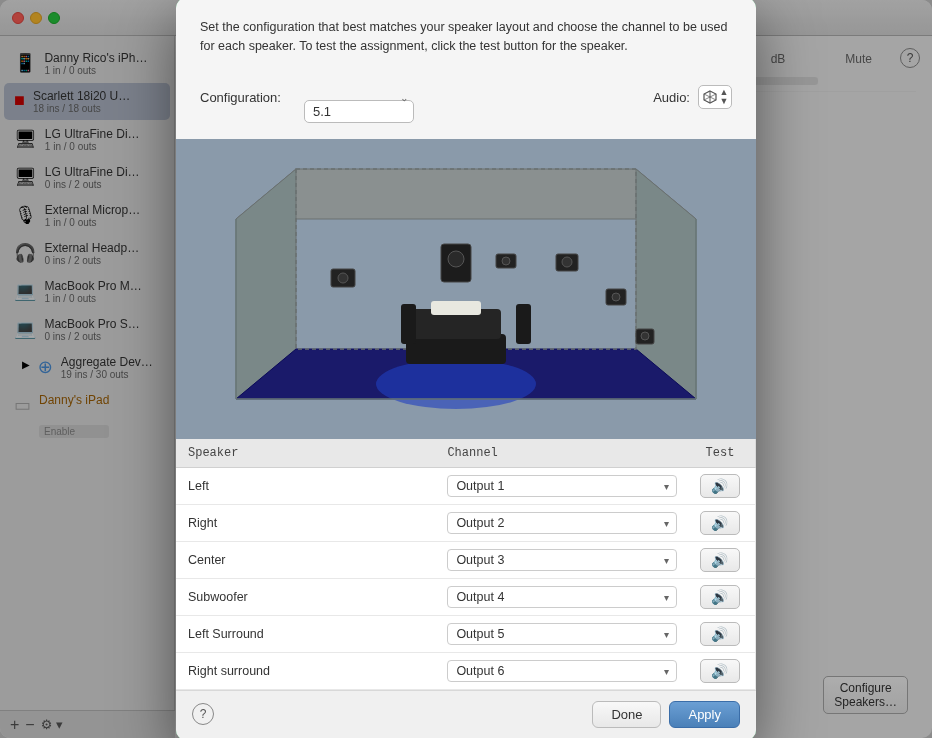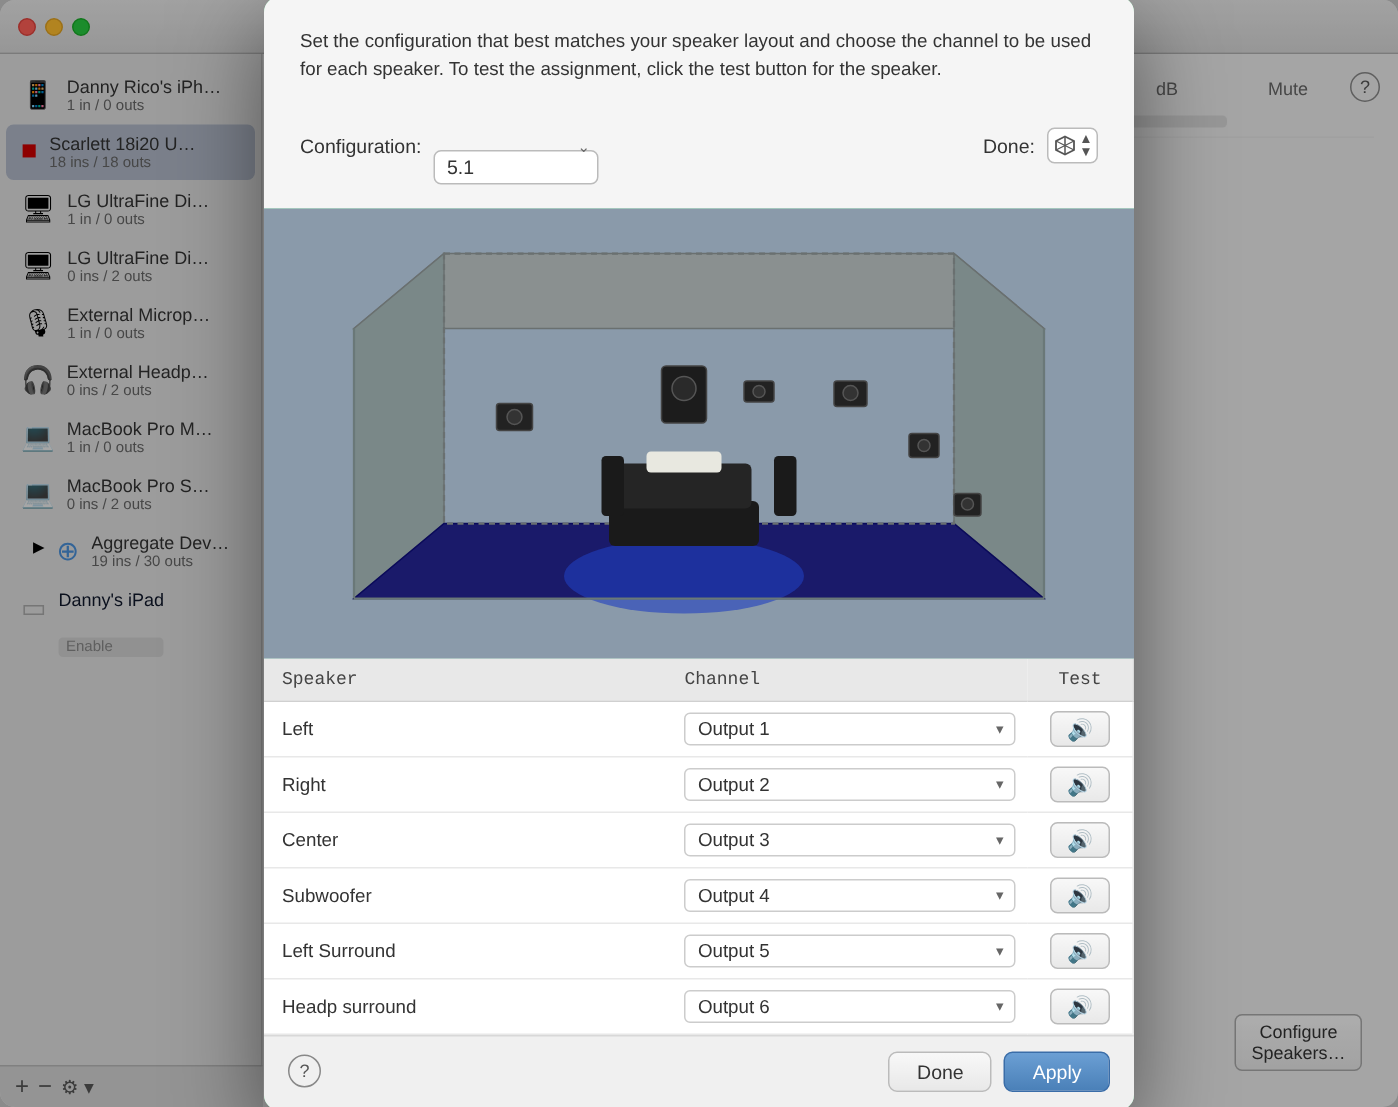--- a/index.html
+++ b/index.html
@@ -198,21 +198,21 @@
     .modal-config-row {
       display: flex;
       align-items: center;
       justify-content: space-between;
       margin-bottom: 0;
     }
 
     .config-left {
       display: flex;
       align-items: center;
-      gap: 8px;
+      gap: 23px;
     }
 
     .config-label {
       font-size: 13px;
       color: #333;
       font-weight: 500;
     }
 
     .config-select {
       background: white;
@@ -492,21 +492,21 @@
         <span class="sidebar-item-icon" style="color:#4a90d9;font-size:18px;">⊕</span>
         <div class="sidebar-item-info">
           <span class="sidebar-item-name">Aggregate Dev…</span>
           <span class="sidebar-item-sub">19 ins / 30 outs</span>
         </div>
       </div>
 
       <div class="sidebar-item">
         <span class="sidebar-item-icon" style="color:#aaa;">▭</span>
         <div class="sidebar-item-info">
-          <span class="sidebar-item-name" style="color:#0f172a;">Danny's iPad</span>
+          <span class="sidebar-item-name" style="color:#a16207;">Danny's iPad</span>
           <span style="display:inline-block;background:#d0d0d0;border-radius:3px;padding:1px 5px;font-size:10px;color:#888;margin-top:18px;">Enable</span>
         </div>
       </div>
 
       <div style="position:absolute;bottom:0;left:0;width:175px;height:28px;background:#d5d5d5;border-top:1px solid #b8b8b8;display:flex;align-items:center;padding:0 8px;gap:2px;">
         <button class="add-remove-btn">+</button>
         <button class="add-remove-btn">−</button>
         <button class="add-remove-btn" style="font-size:13px;">⚙ ▾</button>
       </div>
     </div>
@@ -547,21 +547,21 @@
           <div class="select-wrapper">
             <select class="config-select">
               <option>Stereo</option>
               <option>Quad</option>
               <option selected="">5.1</option>
               <option>7.1</option>
             </select>
           </div>
         </div>
         <div class="view-right">
-          <span class="view-label">Done:</span>
+          <span class="view-label">Audio:</span>
           <div class="view-icon-btn">
 
             <svg width="16" height="16" viewBox="0 0 16 16">
               <polygon points="8,2 14,5 14,11 8,14 2,11 2,5" fill="none" stroke="#555" stroke-width="1.2"></polygon>
               <line x1="8" y1="2" x2="8" y2="14" stroke="#555" stroke-width="1"></line>
               <line x1="2" y1="5" x2="14" y2="11" stroke="#555" stroke-width="0.7"></line>
               <line x1="14" y1="5" x2="2" y2="11" stroke="#555" stroke-width="0.7"></line>
             </svg>
             <span style="font-size:9px;color:#555;line-height:1;">▲<br>▼</span>
           </div>
@@ -659,21 +659,21 @@
           </tr>
           <tr>
             <td>Left Surround</td>
             <td style="padding-right: 8px;"><div class="channel-select-wrapper"><select class="channel-select"><option>Output 1</option><option>Output 2</option><option>Output 3</option><option>Output 4</option><option selected="">Output 5</option><option>Output 6</option><option>Output 7</option><option>Output 8</option></select></div></td>
             <td style="text-align: center; width: 70px;">
               <button class="test-btn" style="font-size: 14px;">🔊</button>
             </td>
             <td style="width: 1px; padding: 0px; background: rgb(232, 232, 232);"></td>
           </tr>
           <tr>
-            <td>Headp surround</td>
+            <td>Right surround</td>
             <td style="padding-right: 8px;"><div class="channel-select-wrapper"><select class="channel-select"><option>Output 1</option><option>Output 2</option><option>Output 3</option><option>Output 4</option><option>Output 5</option><option selected="">Output 6</option><option>Output 7</option><option>Output 8</option></select></div></td>
             <td style="text-align: center; width: 70px;">
               <button class="test-btn" style="font-size: 14px;">🔊</button>
             </td>
             <td style="width: 1px; padding: 0px; background: rgb(232, 232, 232);"></td>
           </tr>
         </tbody>
     </table>
 
     <div class="modal-footer">

